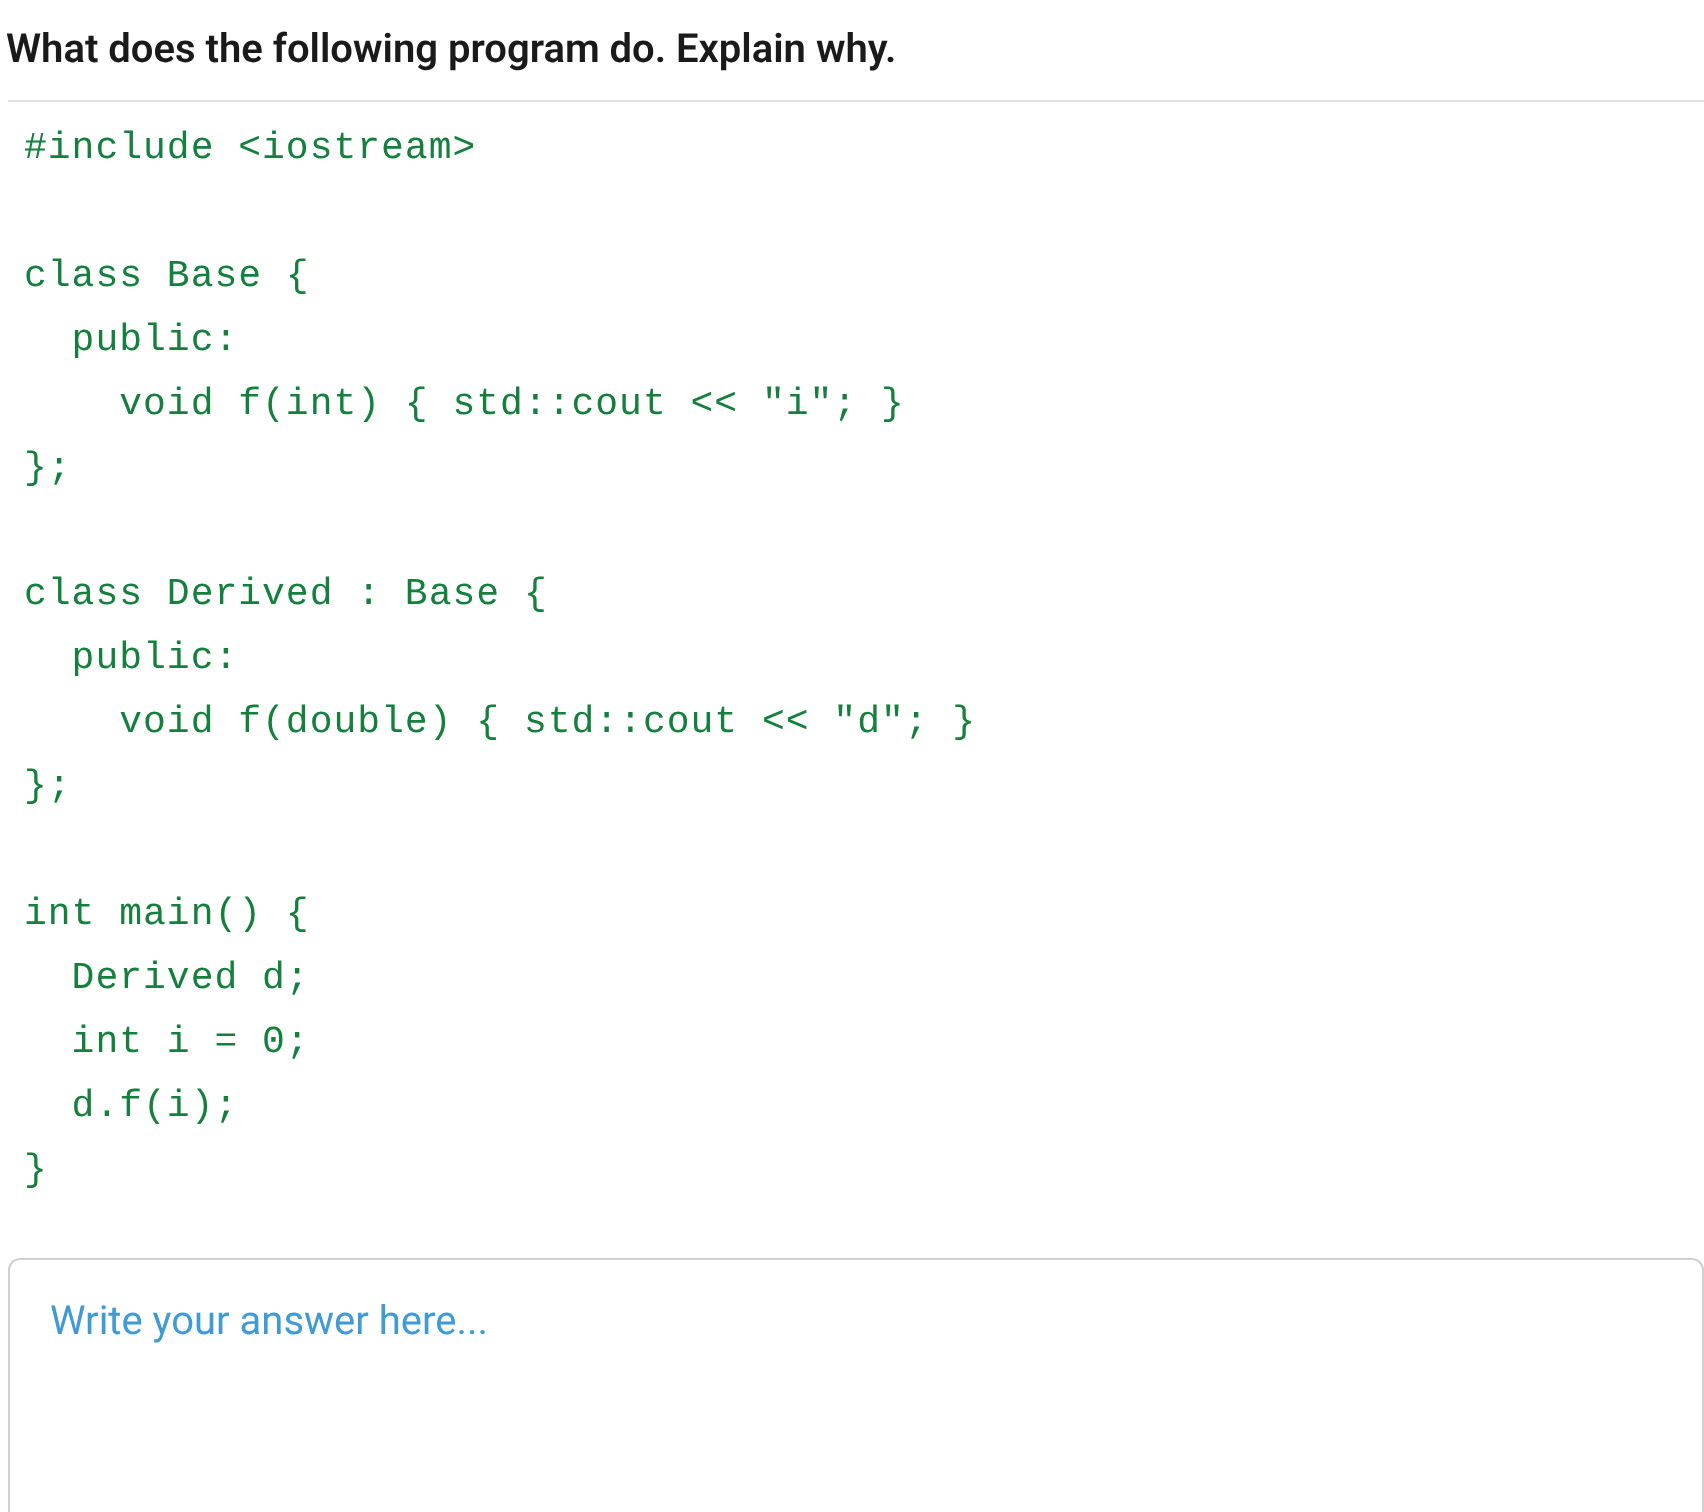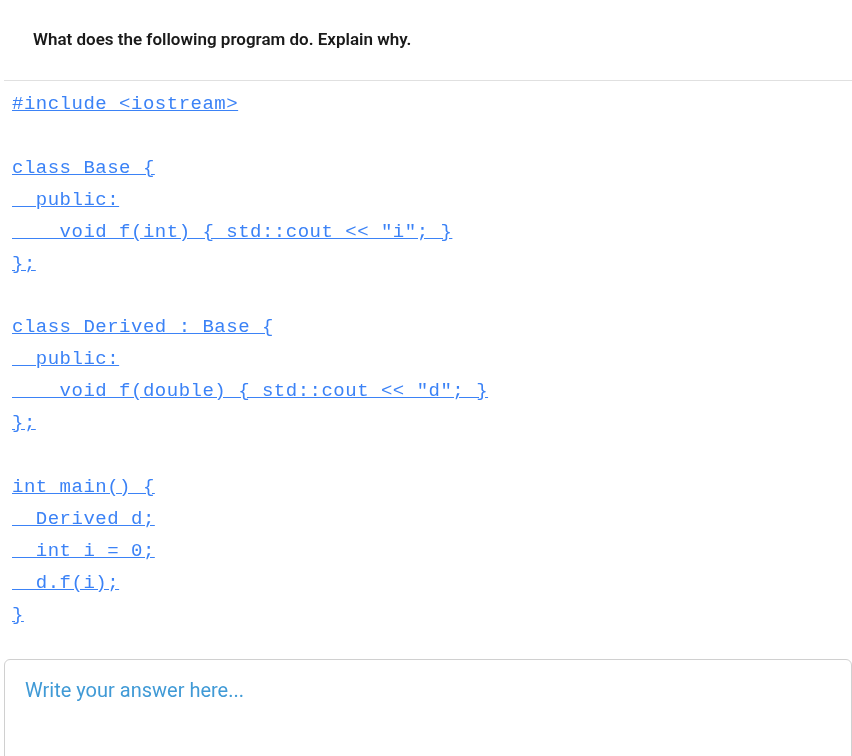--- a/index.html
+++ b/index.html
@@ -6,38 +6,37 @@
     margin: 0;
     padding: 0;
     font-family: -apple-system, BlinkMacSystemFont, "Segoe UI", Roboto, Helvetica, Arial, sans-serif;
     color: #1a1a1a;
     background: #ffffff;
     width: 852px;
     box-sizing: border-box;
   }
   .question-title {
     font-weight: 600;
-    font-size: 17px;
+    font-size: 20px;
     color: #1a1a1a;
-    padding: 12px 0 14px 16px;
-    margin: 17px;
+    padding: 12px 0 14px 3px;
+    margin: 0;
   }
   .code-container {
     border-top: 1px solid #e0e0e0;
     padding: 8px 8px 20px 8px;
     margin-left: 4px;
   }
   .code-block {
     font-family: "Courier New", Courier, monospace;
     font-size: 19px;
     line-height: 1.68;
-    color: #3b82f6;
+    color: #15803d;
     white-space: pre;
     letter-spacing: 0.5px;
-    text-decoration: underline;
   }
   .answer-box {
     border: 1px solid #d0d0d0;
     border-radius: 6px;
     padding: 16px 18px;
     min-height: 110px;
     margin: 8px 0 0 4px;
     box-sizing: border-box;
   }
   .answer-input {

